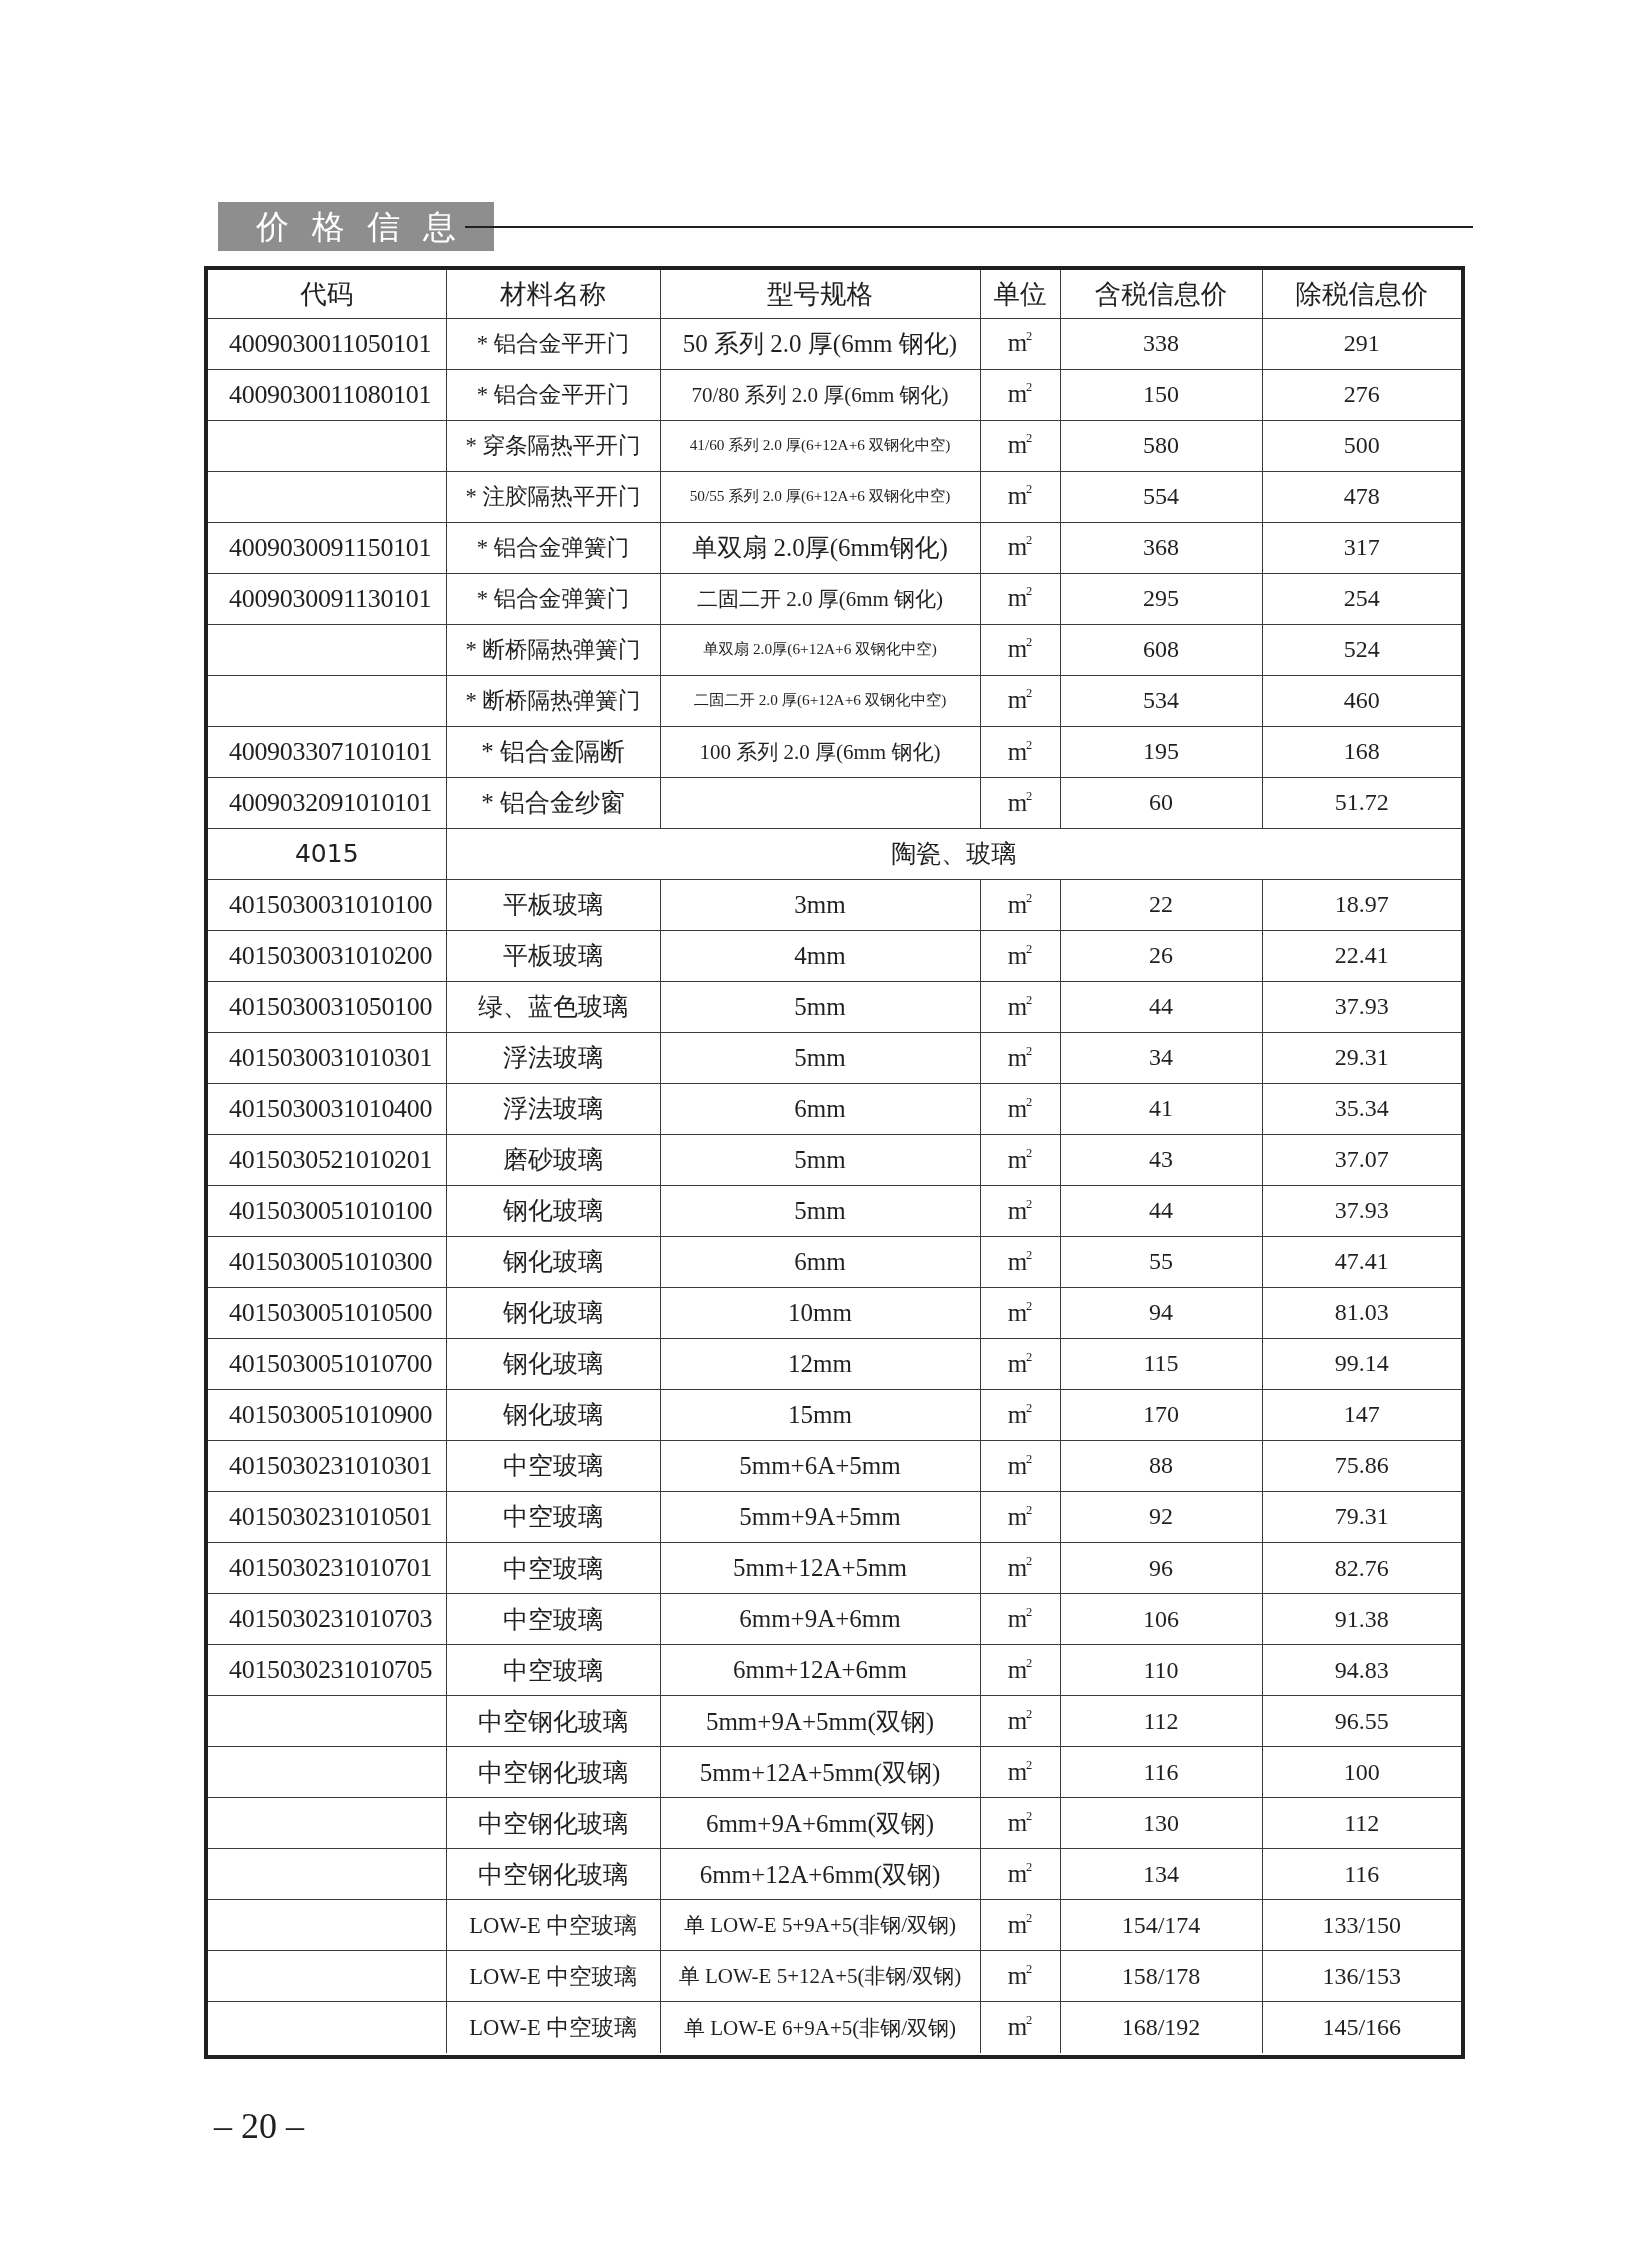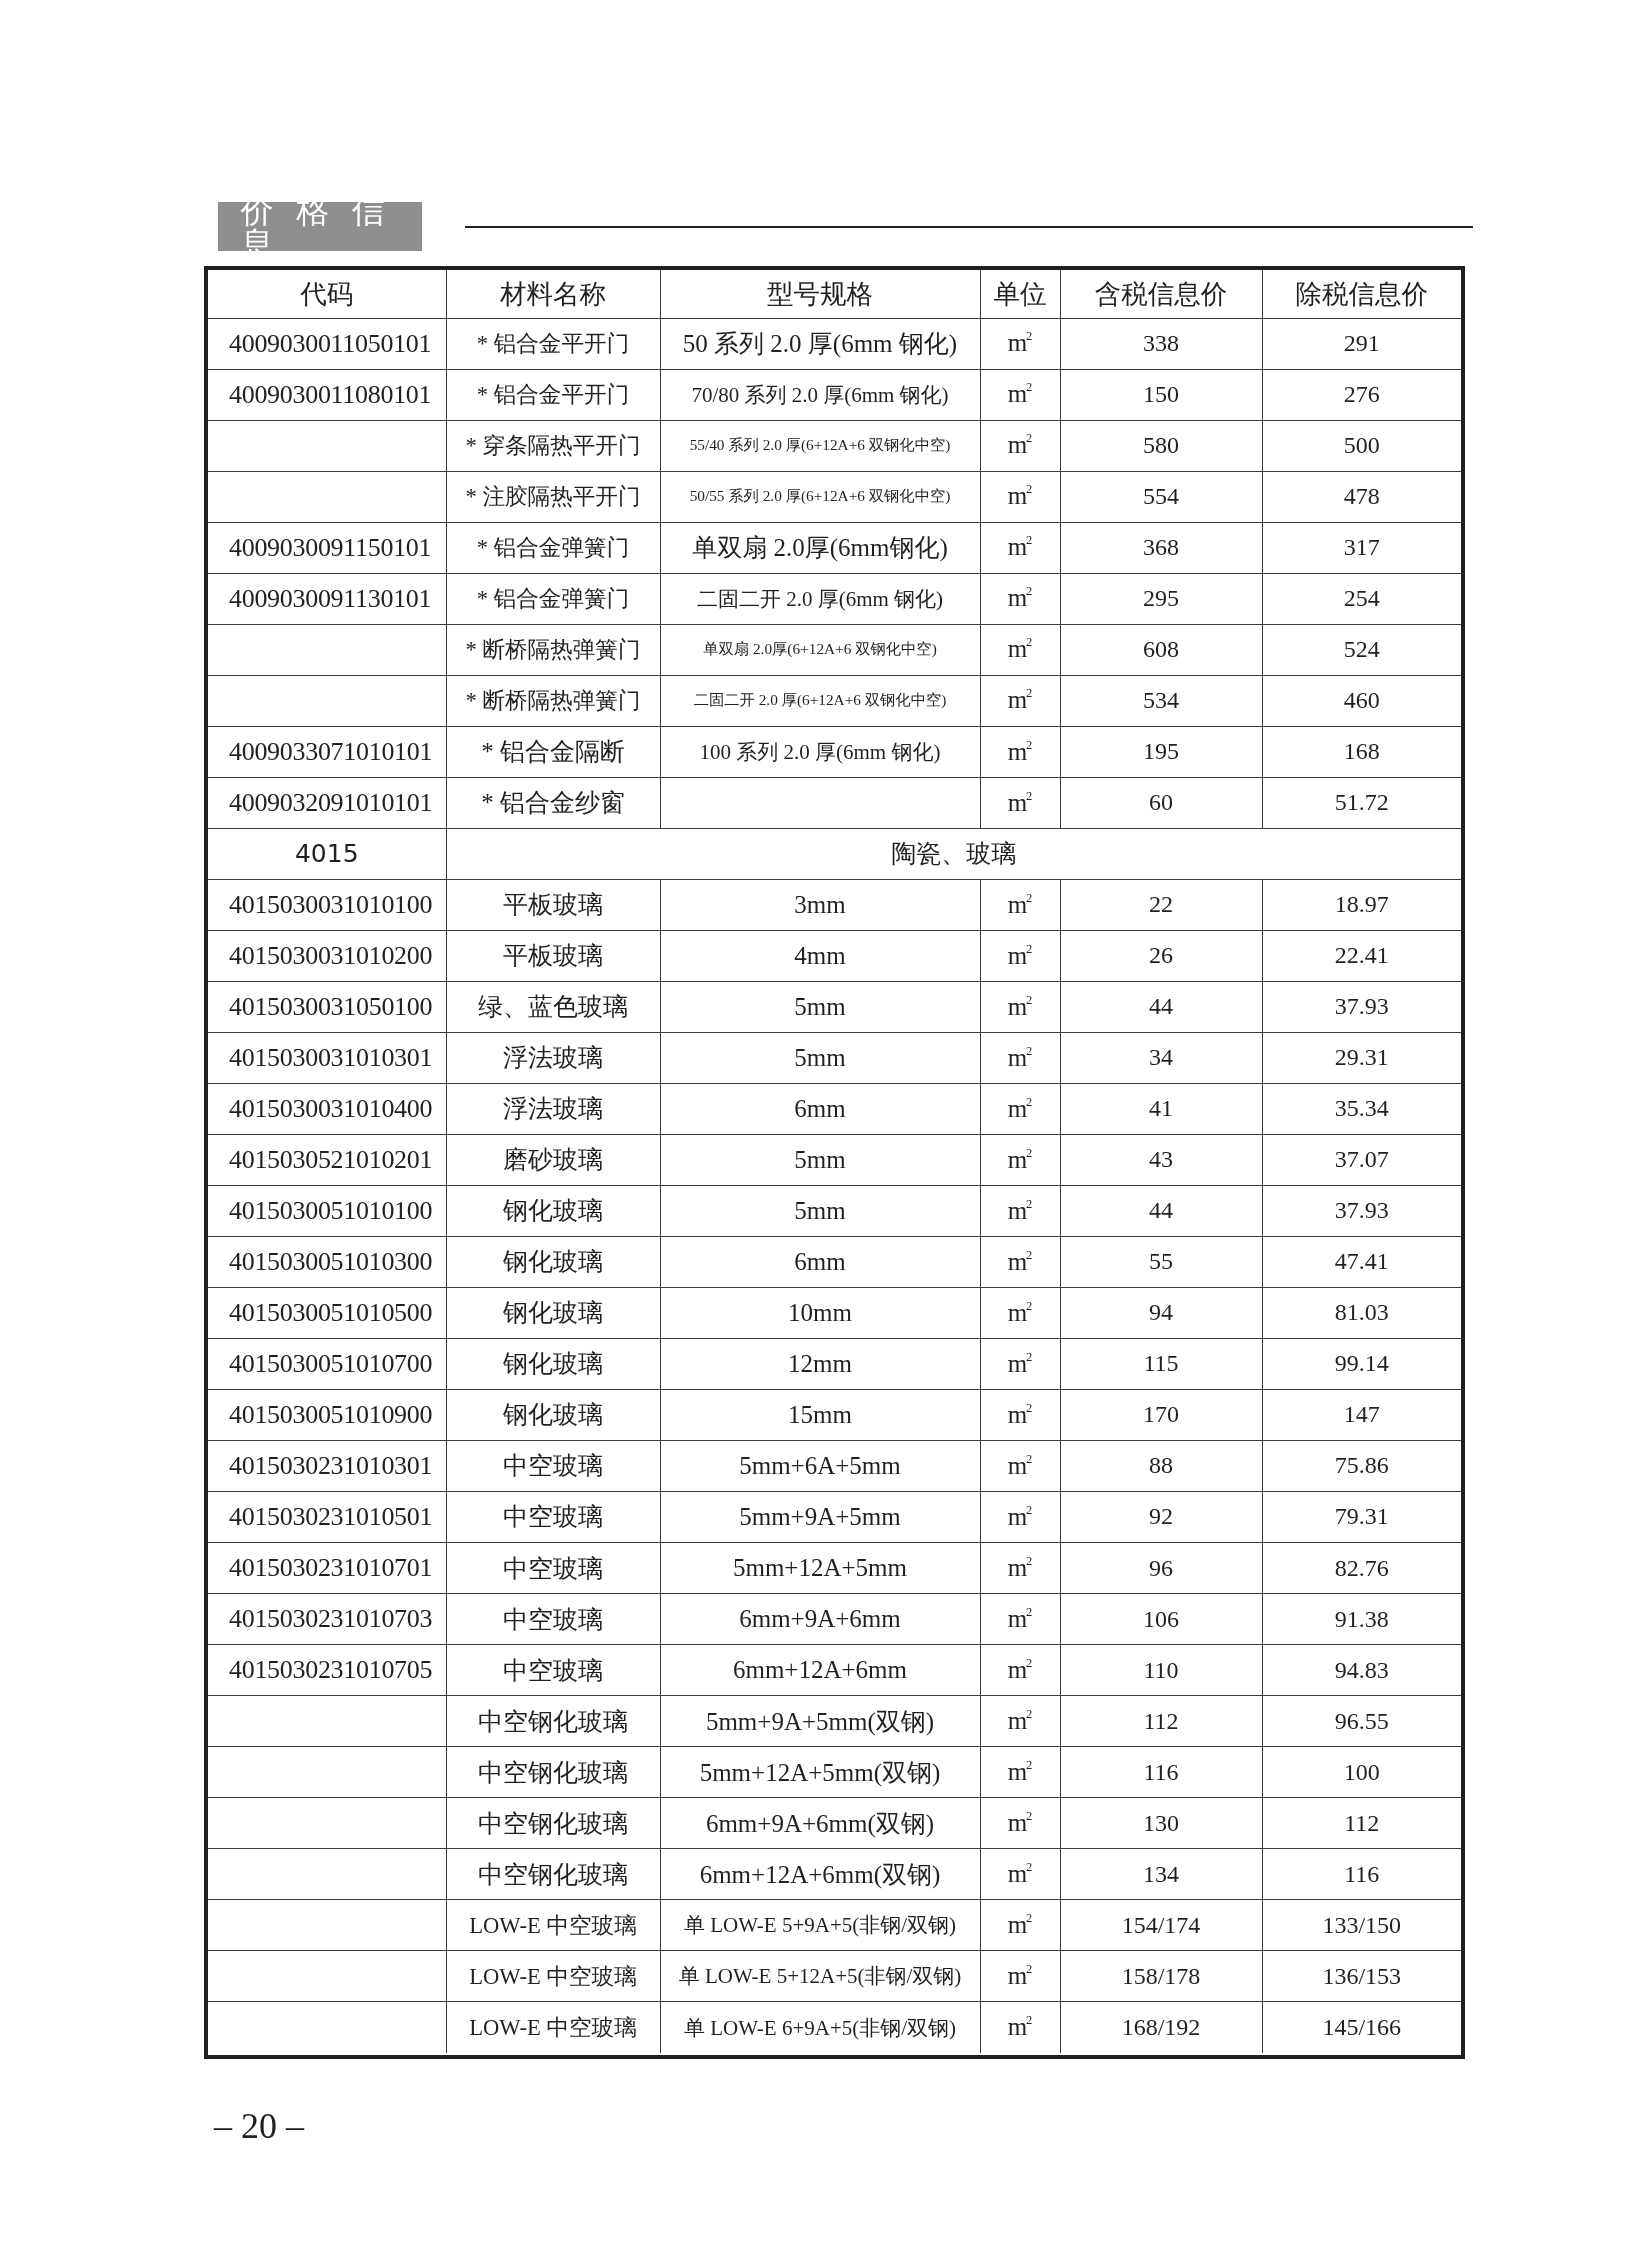--- a/index.html
+++ b/index.html
@@ -1,18 +1,18 @@
 <!DOCTYPE html>
 <html style="font-size:10.6px"><head>
 <meta charset="utf-8">
 <style>
   html, body { margin: 0; padding: 0; background: #ffffff; }
   body { width: 1646px; height: 2250px; position: relative; overflow: hidden;
          font-family: "Liberation Serif", "DejaVu Serif", serif; color: #231f20; }
-  .title-box { position: absolute; left: 218px; top: 202px; width: 204px; height: 49px;
+  .title-box { position: absolute; left: 218px; top: 202px; width: 276px; height: 49px;
                background: #8e8e8e; display: flex; align-items: center; justify-content: center; }
   .title-text { color: #ffffff; font-family: "DejaVu Sans", "Liberation Sans", sans-serif;
                 font-size: 33px; letter-spacing: 22.6px; padding-left: 22.6px; line-height: 1; }
   .title-rule { position: absolute; left: 465px; top: 226px; width: 1008px; height: 2px; background: #231f20; }
 
   .table-wrap { position: absolute; left: 204px; top: 266px; width: 1261px; height: 1793px;
                 box-sizing: border-box; border: 4.6px solid #231f20; }
   table { border-collapse: collapse; table-layout: fixed; width: 1252px; height: 1783px; }
   col.c1 { width: 238px; } col.c2 { width: 214px; } col.c3 { width: 320px; }
   col.c4 { width: 80px; } col.c5 { width: 202px; } col.c6 { width: 199px; }
@@ -77,21 +77,21 @@
           <td class="code">4009030011080101</td>
           <td class="name mid">* 铝合金平开门</td>
           <td class="spec mid">70/80 系列 2.0 厚(6mm 钢化)</td>
           <td class="unit"><span>m</span><sup>2</sup></td>
           <td class="price">150</td>
           <td class="price">276</td>
         </tr>
         <tr>
           <td class="code"></td>
           <td class="name mid">* 穿条隔热平开门</td>
-          <td class="spec small">55/40 系列 2.0 厚(6+12A+6 双钢化中空)</td>
+          <td class="spec small">41/60 系列 2.0 厚(6+12A+6 双钢化中空)</td>
           <td class="unit"><span>m</span><sup>2</sup></td>
           <td class="price">580</td>
           <td class="price">500</td>
         </tr>
         <tr>
           <td class="code"></td>
           <td class="name mid">* 注胶隔热平开门</td>
           <td class="spec small">50/55 系列 2.0 厚(6+12A+6 双钢化中空)</td>
           <td class="unit"><span>m</span><sup>2</sup></td>
           <td class="price">554</td>

